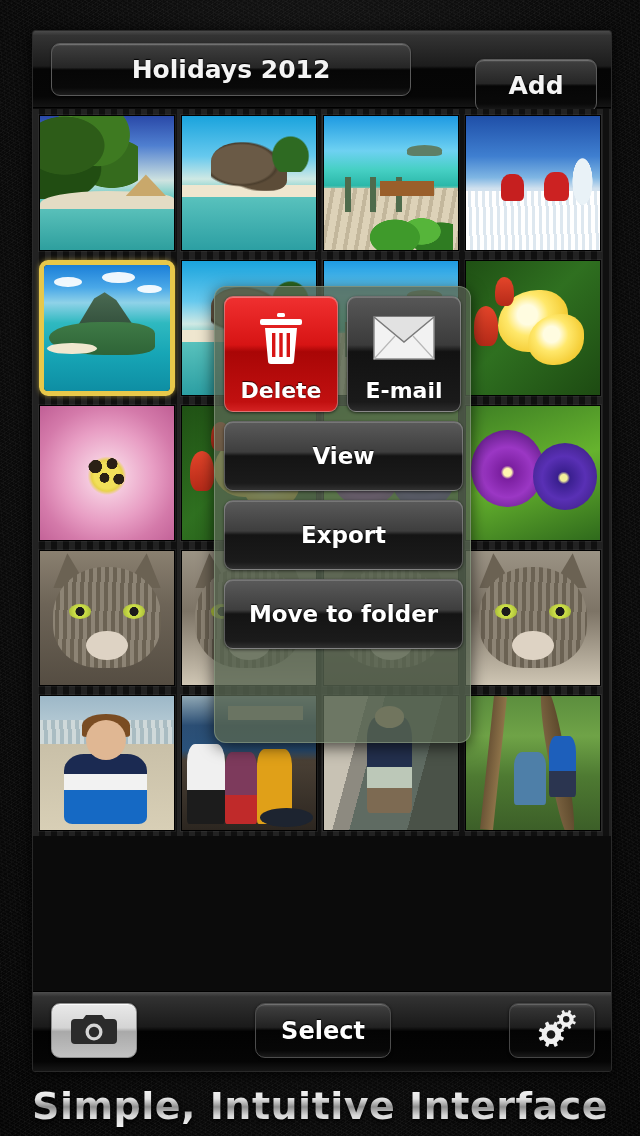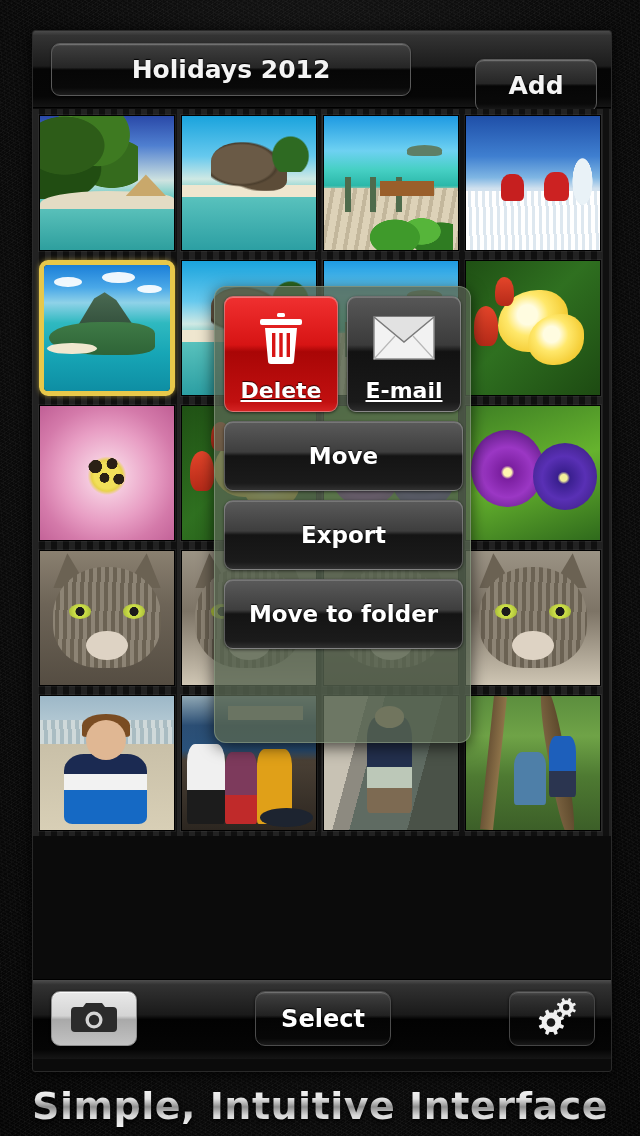--- a/index.html
+++ b/index.html
@@ -193,21 +193,20 @@
   #menu-top-row { display: flex; gap: 9px; margin-bottom: 9px; }
   .bigbtn {
     width: 119px; height: 116px;
     border-radius: 9px;
     border: 1px solid rgba(200,200,200,.45);
     display: flex; flex-direction: column; align-items: center; justify-content: flex-end;
     padding-bottom: 8px;
     color: #fff; font-size: 22px; font-weight: bold;
     text-shadow: 0 -1px 1px rgba(0,0,0,.75);
     cursor: pointer;
-    text-decoration: underline;
   }
   #delete-button {
     background: linear-gradient(to bottom, #f03030 0%, #d71414 42%, #a90606 48%, #c11010 92%, #d42222 100%);
     box-shadow: inset 0 1px 0 rgba(255,255,255,.35), 0 1px 3px rgba(0,0,0,.6);
   }
   #email-button {
     background: linear-gradient(to bottom, #575757 0%, #3b3b3b 42%, #121212 48%, #1a1a1a 92%, #2c2c2c 100%);
     box-shadow: inset 0 1px 0 rgba(255,255,255,.2), 0 1px 3px rgba(0,0,0,.6);
   }
   .bigbtn .glyph { flex: 1; display: flex; align-items: center; justify-content: center; }
@@ -234,21 +233,21 @@
       repeating-linear-gradient(-45deg, rgba(255,255,255,.025) 0 1px, rgba(0,0,0,0) 1px 4px),
       #141414;
     display: flex; align-items: center; justify-content: center;
   }
   #counter-text {
     color: #b9b9b9; font-size: 36px; letter-spacing: .5px;
     text-shadow: 0 -1px 1px #000, 0 1px 0 #2c2c2c;
   }
   
   #toolbar {
-    position: absolute; left: 0; bottom: 12px;
+    position: absolute; left: 0; bottom: 0;
     width: 580px; height: 80px;
     background: linear-gradient(to bottom, #4e4e4e 0%, #323232 6%, #1a1a1a 44%, #020202 50%, #050505 88%, #161616 100%);
     border-top: 1px solid #000;
   }
   #camera-button {
     position: absolute; left: 18px; top: 11px; width: 86px; height: 55px;
     border-radius: 9px;
     border: 1px solid #8e8e8e;
     background: linear-gradient(to bottom, #e9e9e9 0%, #d4d4d4 45%, #a9a9a9 52%, #c2c2c2 100%);
     display: flex; align-items: center; justify-content: center;
@@ -529,21 +528,21 @@
               <rect x="1" y="1" width="60" height="42" fill="#f2f2f2" stroke="#8d8d8d" stroke-width="1.5"></rect>
               <path d="M1 1 L31 26 L61 1" fill="#e2e2e2" stroke="#7a7a7a" stroke-width="1.5"></path>
               <path d="M1 43 L22 20 M61 43 L40 20" stroke="#b8b8b8" stroke-width="1.2" fill="none"></path>
             </svg>
           </span>
           <span>E-mail</span>
         </div>
 
       </div>
       <div id="menu-items">
-          <div class="menuitem">Move</div>
+          <div class="menuitem">View</div>
           <div class="menuitem">Export</div>
           <div class="menuitem">Move to folder</div>
         </div>
     </div>
 
 
     <div id="toolbar">
 
       <div id="camera-button">
         <span>

